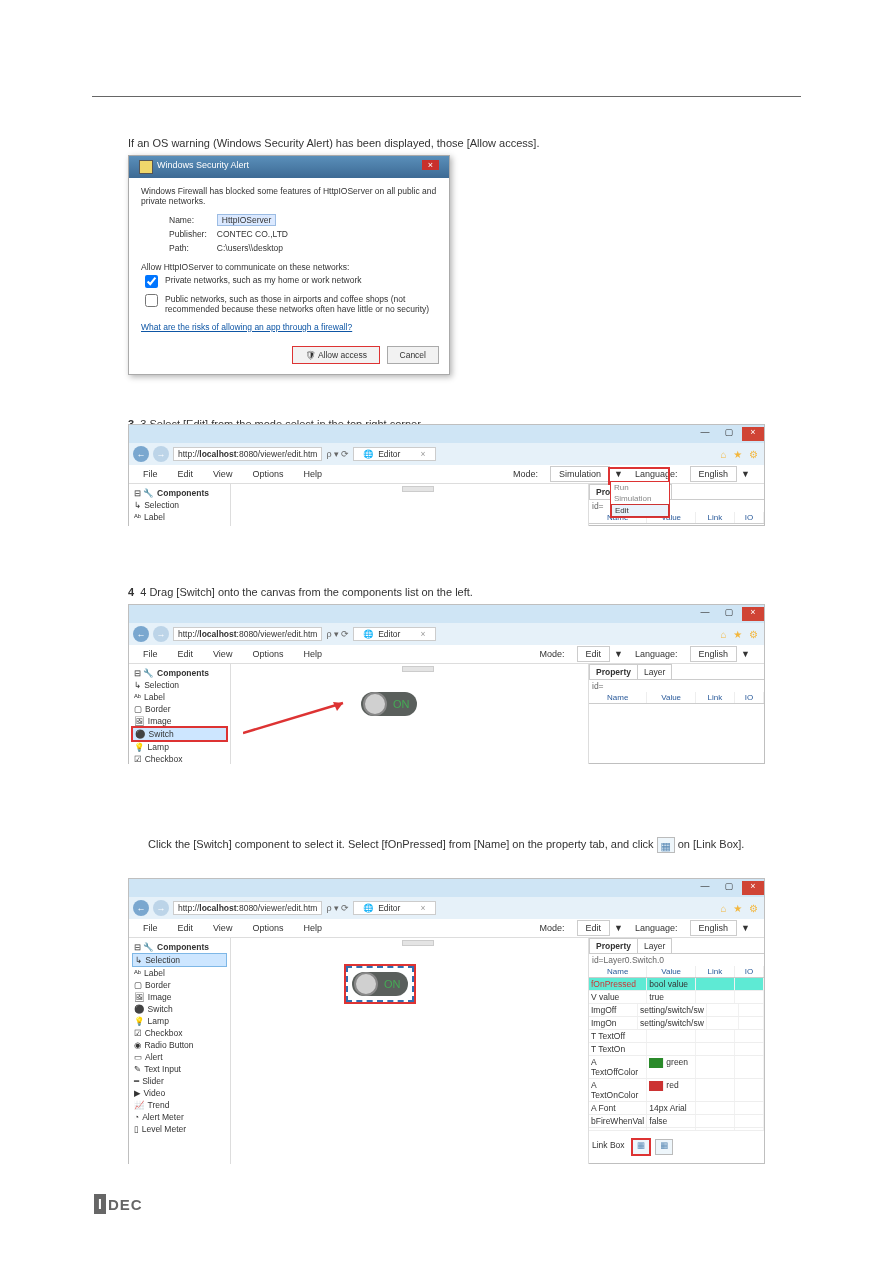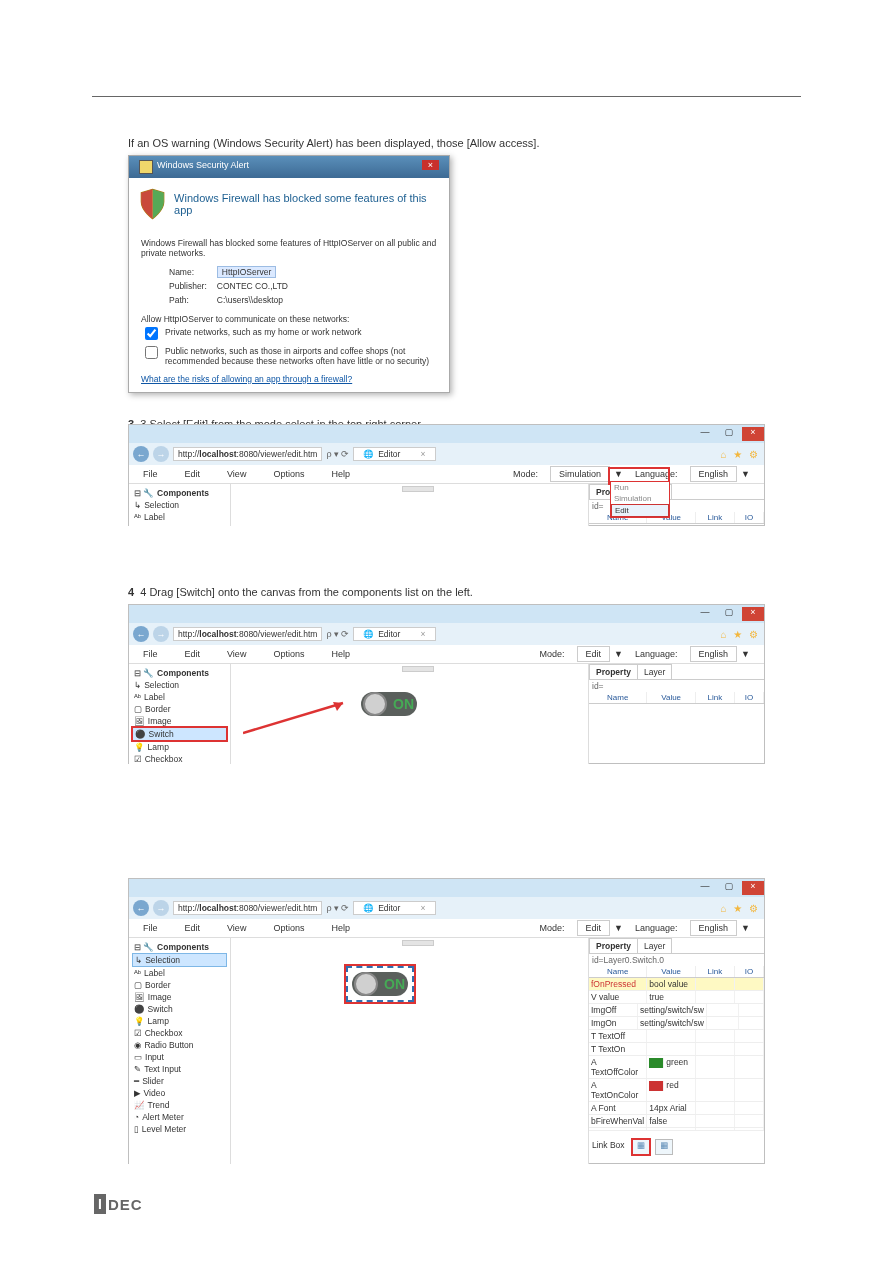--- a/index.html
+++ b/index.html
@@ -32,46 +32,46 @@
   .win { position: absolute; left: 128px; right: 128px; border: 1px solid #bfbfbf; background: #fff; font-size: 9px; }
   .win-title { background: #cfe5f5; height: 18px; display: flex; align-items: center; }
   .win-title .controls { margin-left: auto; display: flex; }
   .win-title .controls span { width: 22px; height: 14px; margin-left: 2px; text-align: center; color: #333; background: #cfe5f5; }
   .win-title .controls .x { background: #d04435; color: #fff; }
   .addr { background: #e6f1f9; height: 22px; display: flex; align-items: center; gap: 4px; padding: 0 4px; }
   .nav-back { width: 16px; height: 16px; border-radius: 50%; background: #7aa7cf; color:#fff; display:inline-flex; align-items:center; justify-content:center;}
   .url { background: #fff; border: 1px solid #ccc; padding: 1px 4px; font-size: 8.5px; }
   .tab { background: #fff; border: 1px solid #ccc; padding: 1px 10px; font-size: 8.5px; display: inline-flex; align-items: center; gap: 4px;}
   .starcluster { margin-left: auto; color: #f3b73e; font-size: 10px; letter-spacing: 2px;}
-  .menubar { background: #fff; border-bottom: 1px solid #ddd; height: 18px; display: flex; align-items: center; padding: 0 6px; gap: 11px; }
+  .menubar { background: #fff; border-bottom: 1px solid #ddd; height: 18px; display: flex; align-items: center; padding: 0 6px; gap: 4px; }
   .menubar span { padding: 2px 8px; font-size: 9px; }
   .mode { margin-left: auto; display:flex; align-items:center; gap:4px;}
   .mode-val { border:1px solid #ccc; padding:0 3px; font-size:8.5px;}
   .content-row { display: flex; height: calc(100% - 58px); }
   .tree { width: 95px; border-right: 1px solid #ddd; padding: 3px; font-size: 8.5px; background:#fff; }
   .tree-item { display:flex; align-items:center; gap:3px; padding:1px 2px; }
   .tree-item.sel { background:#cde6ff; border:1px solid #7eb7e6;}
   .canvas { flex:1; position:relative; background:#fff;}
   .grip { position:absolute; top:2px; left:48%; width:30px; height:4px; background:#e4e4e4; border:1px solid #ccc;}
   .prop { width: 175px; border-left:1px solid #ddd; font-size:8.5px;}
   .prop-tabs { display:flex; border-bottom:1px solid #ccc;}
   .prop-tab { padding:2px 6px; border:1px solid #ccc; border-bottom:none; background:#fff; margin-right:-1px;}
   .prop-tab.active { font-weight:bold;}
   .prop-id { padding:1px 3px; color:#666;}
   .prop-hdr { display:grid; grid-template-columns: 1.2fr 1fr .8fr .6fr; background:#fff; border-bottom:1px solid #ccc;}
   .prop-hdr span { text-align:center; color:#2a5a9a; padding:1px 0; border-right:1px solid #eee; font-size:8px;}
   .prop-row { display:grid; grid-template-columns: 1.2fr 1fr .8fr .6fr; border-bottom:1px solid #eee;}
   .prop-row span { padding:1px 2px; border-right:1px solid #f1f1f1; }
-  .prop-row.sel { background:#fef9c3;}
+  .prop-row.sel { background:#5eead4;}
   .swatch { display:inline-block; width:10px; height:8px; vertical-align:middle; margin-right:2px;}
 
   
   .switch { position:absolute; width:56px; height:24px; border-radius:12px; background:#5a5f5c; display:flex; align-items:center; }
   .switch .knob { width:20px; height:20px; border-radius:50%; background:#d0d0d0; margin-left:2px; border:2px solid #888;}
-  .switch .lbl { color:#45aa55; font-weight:bold; font-size:14px; margin-left:6px;text-align:right;}
+  .switch .lbl { color:#45aa55; font-weight:normal; font-size:11px; margin-left:6px;text-align:right;}
   .sel-switch { border:2px dashed #2f6fb0; padding:4px;}
   .sel-switch.redhl { outline:2px solid #d33;}
 
   .arrow { position:absolute; }
   .red-box { border:2px solid #d33; position:absolute; }
 
   .dd-menu { position:absolute; border:1px solid #d33; background:#fff; font-size:8px; width:58px;}
   .dd-menu div { padding:1px 3px; color:#888;}
 
   
@@ -82,28 +82,20 @@
 <div class="page">
   <div class="hr-top"></div>
 
   <div class="body-text" style="top:135px;">If an OS warning (Windows Security Alert) has been displayed, those [Allow access].</div>
 
   <div class="dlg">
     <div class="dlg-title">
       <span class="ic"></span>
       <span>Windows Security Alert</span>
       <span class="cl">×</span>
-    </div>
-    <div class="dlg-banner">
-      <svg class="shield" viewBox="0 0 24 28">
-        <path d="M12 1 L22 4 V12 C22 20 12 27 12 27 C12 27 2 20 2 12 V4 Z" fill="#f2c34e" stroke="#b07b12"></path>
-        <path d="M12 1 L22 4 V12 C22 20 12 27 12 27 Z" fill="#57a957"></path>
-        <path d="M12 1 L2 4 V12 C2 20 12 27 12 27 Z" fill="#c94a3b"></path>
-      </svg>
-      <span class="dlg-banner-text">Windows Firewall has blocked some features of this app</span>
     </div>
     <div class="dlg-body">
       <div>Windows Firewall has blocked some features of HttpIOServer on all public and private networks.</div>
       <table style="margin:6px 0 6px 22px;">
         <tbody>
             <tr>
               <td>Name:</td>
               <td><span class="hlname">HttpIOServer</span></td>
             </tr>
         <tr>
@@ -120,20 +112,24 @@
       <label class="chk">
           <input type="checkbox" checked="" style="">
           <span>Private networks, such as my home or work network</span>
         </label>
       <label class="chk">
           <input type="checkbox" style="">
           <span>Public networks, such as those in airports and coffee shops (not recommended because these networks often have little or no security)</span>
         </label>
       <div style="margin-top:8px;"><span class="dlg-link">What are the risks of allowing an app through a firewall?</span></div>
     </div>
+    <div class="dlg-btns">
+      <span class="wbtn hlred">🛡 <span>Allow access</span></span>
+      <span class="wbtn">Cancel</span>
+    </div>
   </div>
 
   <div class="body-text" style="top:404px;margin-top:12px;"><b>3</b>&nbsp;&nbsp;<span>3  Select [Edit] from the mode select in the top right corner.</span></div>
 
   <div class="win" style="top:424px; height:100px;">
     <div class="win-title">
         <div class="controls">
           <span>—</span>
           <span>▢</span>
           <span class="x">×</span>
@@ -250,20 +246,25 @@
         <div class="prop-hdr">
             <span>Name</span>
             <span>Value</span>
             <span>Link</span>
             <span>IO</span>
           </div>
       </div>
     </div>
   </div>
 
+  <div class="body-text" style="top:836px; left:148px;">
+    Click the [Switch] component to select it. Select [fOnPressed] from [Name] on the property tab, and click
+    <span style="display:inline-block;width:16px;height:14px;border:1px solid #bbb;background:#eef6fb;vertical-align:middle;text-align:center;color:#5a8ab5;">▦</span>
+    on [Link Box].
+  </div>
 
   <div class="win" style="top:878px; height:284px;">
     <div class="win-title">
         <div class="controls">
           <span>—</span>
           <span>▢</span>
           <span class="x">×</span>
         </div>
       </div>
     <div class="addr">
@@ -286,21 +287,21 @@
       <div class="tree">
         <div class="tree-item">⊟ 🔧 <b>Components</b></div>
         <div class="tree-item sel">↳ <span>Selection</span></div>
         <div class="tree-item">ᴬᵇ <span>Label</span></div>
         <div class="tree-item">▢ <span>Border</span></div>
         <div class="tree-item">🖼 <span>Image</span></div>
         <div class="tree-item">⚫ <span>Switch</span></div>
         <div class="tree-item">💡 <span>Lamp</span></div>
         <div class="tree-item">☑ <span>Checkbox</span></div>
         <div class="tree-item">◉ <span>Radio Button</span></div>
-        <div class="tree-item">▭ <span>Input</span></div>
+        <div class="tree-item">▭ <span>Alert</span></div>
         <div class="tree-item">✎ <span>Text Input</span></div>
         <div class="tree-item">━ <span>Slider</span></div>
         <div class="tree-item">▶ <span>Video</span></div>
         <div class="tree-item">📈 <span>Trend</span></div>
         <div class="tree-item">◔ <span>Alert Meter</span></div>
         <div class="tree-item">▯ <span>Level Meter</span></div>
       </div>
       <div class="canvas">
         <div class="grip"></div>
         <div class="sel-switch redhl" style="position:absolute; left:115px; top:28px;">

